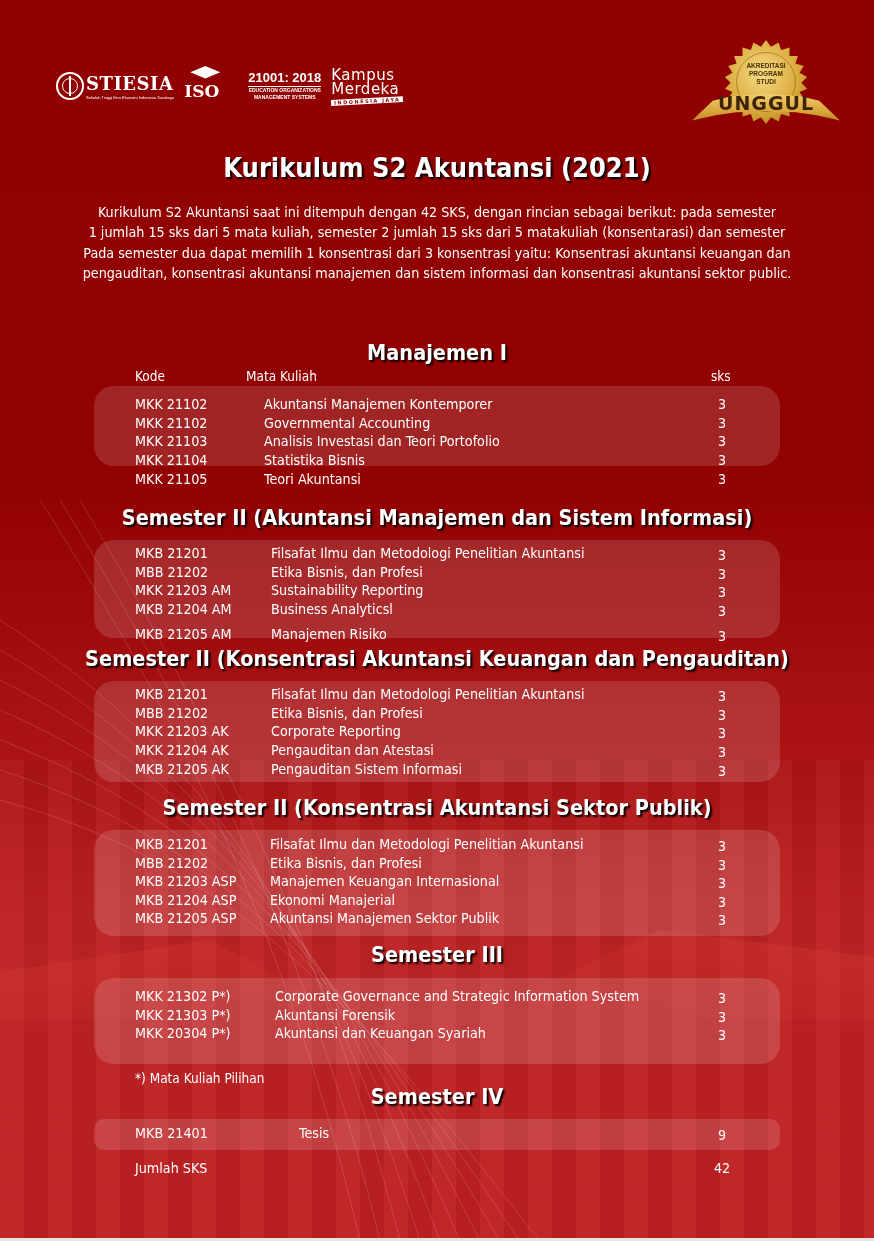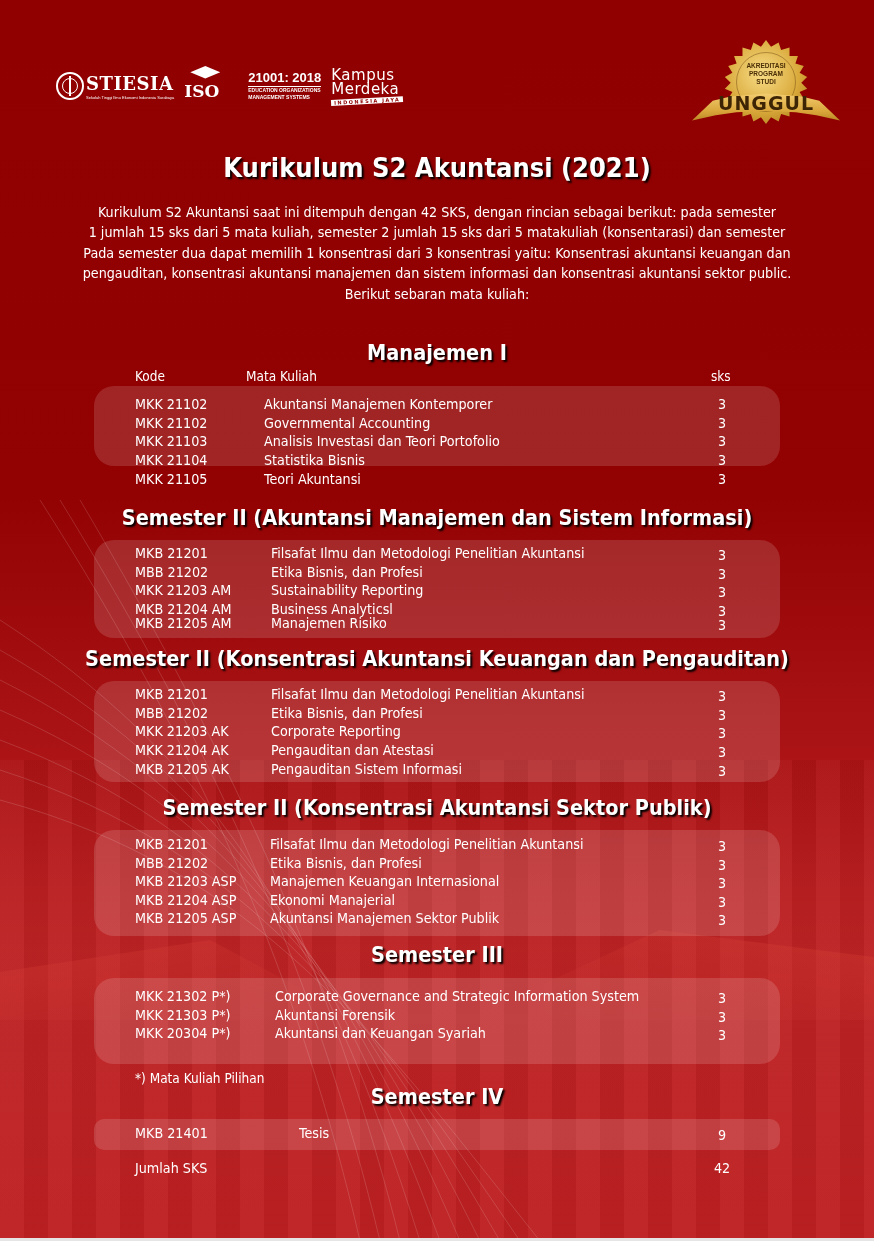--- a/index.html
+++ b/index.html
@@ -69,21 +69,21 @@
   .iso { display: flex; align-items: center; margin-left: 8px; gap: 20px; }
   .iso-mark { position: relative; width: 44px; height: 40px; }
   .iso-cap {
     position: absolute; left: 8px; top: 0; width: 30px; height: 14px; background: #fff;
     clip-path: polygon(50% 0, 100% 45%, 50% 90%, 0 45%);
   }
   .iso-label {
     position: absolute; left: 2px; top: 16px;
     font-family: "DejaVu Serif", "Liberation Serif", serif; font-weight: bold; font-size: 17px; line-height: 18px;
   }
-  .iso-text { display: flex; flex-direction: column; margin-left: 2px; font-family: "Liberation Sans", sans-serif; }
+  .iso-text { display: flex; flex-direction: column; align-items: center; margin-left: 2px; font-family: "Liberation Sans", sans-serif; }
   .iso-year { font-weight: bold; font-size: 13px; line-height: 14px; border-bottom: 1.5px solid #fff; padding-bottom: 1px; }
   .iso-line { font-weight: bold; font-size: 5px; line-height: 7px; }
 
   .kampus { display: flex; flex-direction: column; margin-left: 10px; font-family: "DejaVu Sans", sans-serif; }
   .kampus-l1, .kampus-l2 { font-size: 15px; line-height: 14px; letter-spacing: 0.5px; }
   .kampus-tag {
     background: #fff; color: #900000; font-size: 5px; font-weight: bold; letter-spacing: 1.5px;
     padding: 0 3px; margin-top: 2px; transform: rotate(-3deg); align-self: flex-start;
   }
 
@@ -202,21 +202,20 @@
     <div class="badge-ribbon"></div>
     <span class="badge-word">UNGGUL</span>
   </div>
 
   <h1 class="page-title">Kurikulum S2 Akuntansi (2021)</h1>
   <div class="intro">
     <p>Kurikulum S2 Akuntansi saat ini ditempuh dengan 42 SKS, dengan rincian sebagai berikut: pada semester</p>
     <p>1 jumlah 15 sks dari 5 mata kuliah, semester 2 jumlah 15 sks dari 5 matakuliah (konsentarasi) dan semester</p>
     <p>Pada semester dua dapat memilih 1  konsentrasi dari 3  konsentrasi yaitu: Konsentrasi akuntansi keuangan dan</p>
     <p>pengauditan, konsentrasi akuntansi manajemen dan sistem informasi dan konsentrasi akuntansi sektor public.</p>
-    <p>Berikut sebaran mata kuliah:</p>
   </div>
 
   <h2 class="sem-title" style="top:340px">Manajemen I</h2>
   <span class="col-header" style="left:135px">Kode</span>
   <span class="col-header" style="left:246px">Mata Kuliah</span>
   <span class="col-header" style="left:711px">sks</span>
   <div class="panel" style="top:386px;height:80px">
     <div class="row" style="top:9px">
         <span class="code">MKK 21102</span>
         <span class="name" style="left:170px">Akuntansi Manajemen Kontemporer</span>
@@ -259,21 +258,21 @@
     <div class="row" style="top:41px">
         <span class="code">MKK 21203 AM</span>
         <span class="name" style="left:177px">Sustainability Reporting</span>
         <span class="sks" style="top:2px">3</span>
       </div>
     <div class="row" style="top:60px">
         <span class="code">MKB 21204 AM</span>
         <span class="name" style="left:177px">Business Analyticsl</span>
         <span class="sks" style="top:2px">3</span>
       </div>
-    <div class="row" style="top:74px">
+    <div class="row" style="top:85px">
         <span class="code">MKB 21205 AM</span>
         <span class="name" style="left:177px">Manajemen Risiko</span>
         <span class="sks" style="top:2px">3</span>
       </div>
   </div>
 
   <h2 class="sem-title" style="top:646px">Semester II (Konsentrasi Akuntansi Keuangan dan Pengauditan)</h2>
   <div class="panel" style="top:681px;height:101px">
     <div class="row" style="top:4px">
         <span class="code">MKB 21201</span>

